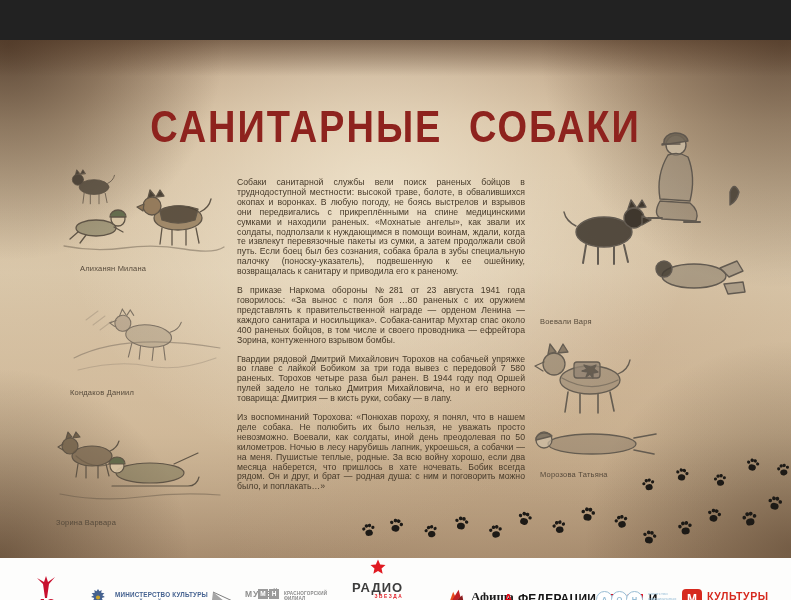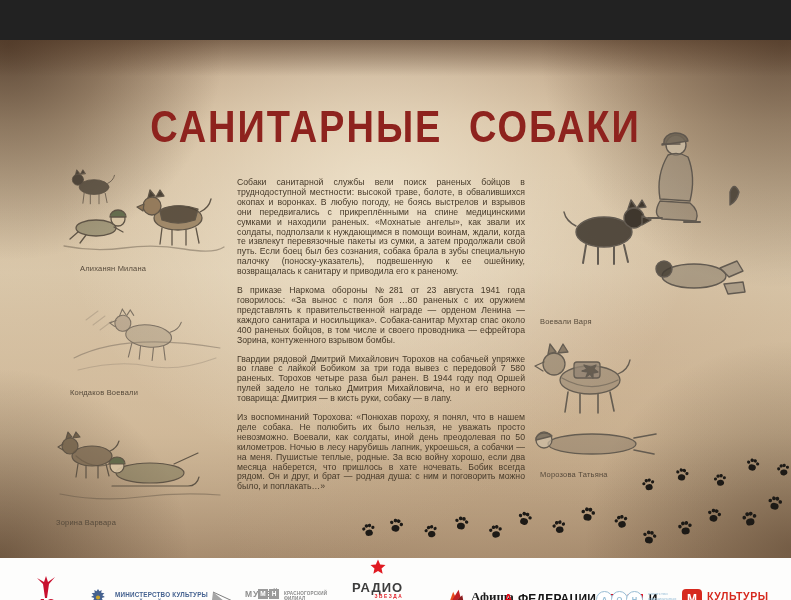--- a/index.html
+++ b/index.html
@@ -128,21 +128,21 @@
             <ellipse cx="40" cy="30" rx="23" ry="11" fill="#7d7265" fill-opacity=".32"></ellipse>
             <circle cx="13" cy="20" r="8" fill="#7d7265" fill-opacity=".38"></circle>
             <path d="M6,18 l-6,3 5,3"></path>
             <path d="M9,13 l2,-7 4,5 M16,12 l3,-6 4,5"></path>
             <path d="M61,24 q8,-3 10,-11"></path>
             <path d="M24,39 l-2,14 M33,41 v13 M46,41 v13 M56,39 l3,13"></path>
           </g>
         </g>
       </svg>
     </div>
-    <div class="caption" style="left:70px;top:348px">Кондаков Воевали</div>
+    <div class="caption" style="left:70px;top:348px">Кондаков Даниил</div>
 
     <div class="drawing" style="left:54px;top:360px">
       <svg width="174" height="112" viewBox="0 0 174 112" class="sketch">
         <g stroke="#584e41" stroke-width="1.2" fill="none" stroke-linecap="round" stroke-linejoin="round">
           <path d="M6,94 q40,8 80,3 t80,-2" opacity=".45"></path>
           <path d="M58,86 h76 q9,0 11,-9"></path>
           <ellipse cx="96" cy="73" rx="34" ry="10" fill="#6e6b4e" fill-opacity=".5"></ellipse>
           <circle cx="63" cy="66" r="7" fill="#d9c6a6" fill-opacity=".9"></circle>
           <path d="M55,64 a8,7 0 0 1 16,0 z" fill="#5c6647"></path>
           <path d="M120,64 l24,-11"></path>

